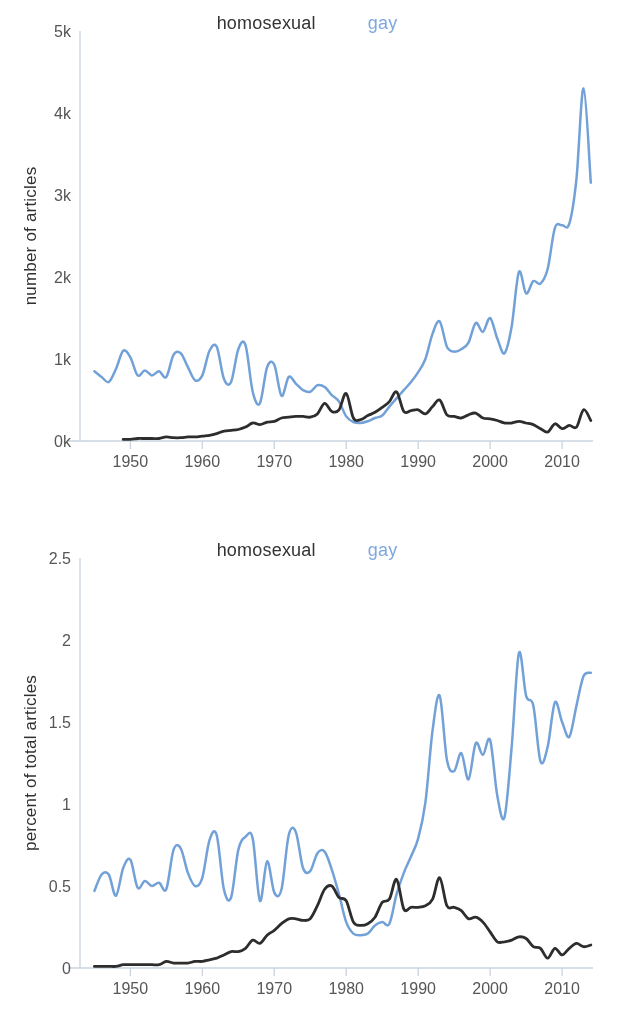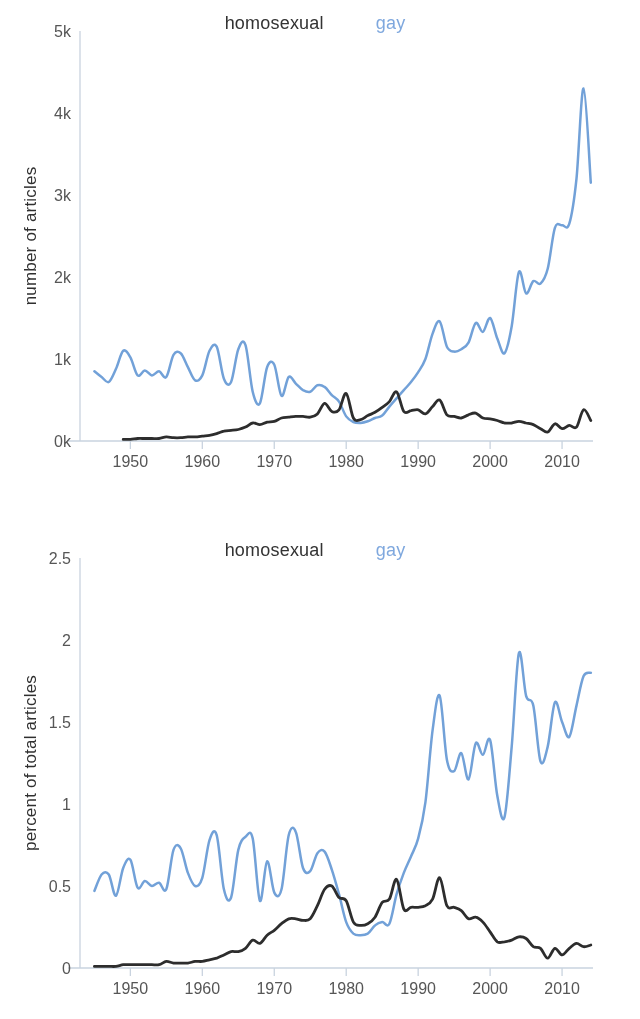--- a/index.html
+++ b/index.html
@@ -5,21 +5,21 @@
   html,body{margin:0;padding:0;background:#ffffff;}
   .figure{
     position:relative;
     width:640px;height:1019px;
     background:#ffffff;
     font-family:"Liberation Sans",sans-serif;
     overflow:hidden;
   }
   .charts-svg{position:absolute;left:0;top:0;}
   .legend{
-    position:absolute;left:8px;width:614px;
+    position:absolute;left:0;width:614px;
     display:flex;justify-content:center;align-items:baseline;gap:52px;
     font-size:18px;font-weight:500;letter-spacing:0.2px;
   }
   .legend-1{top:13px;}
   .legend-2{top:540px;}
   .ylab{
     position:absolute;
     transform:translate(-50%,-50%) rotate(-90deg);
     font-size:17px;color:#2f2f2f;white-space:nowrap;letter-spacing:0.2px;
   }

